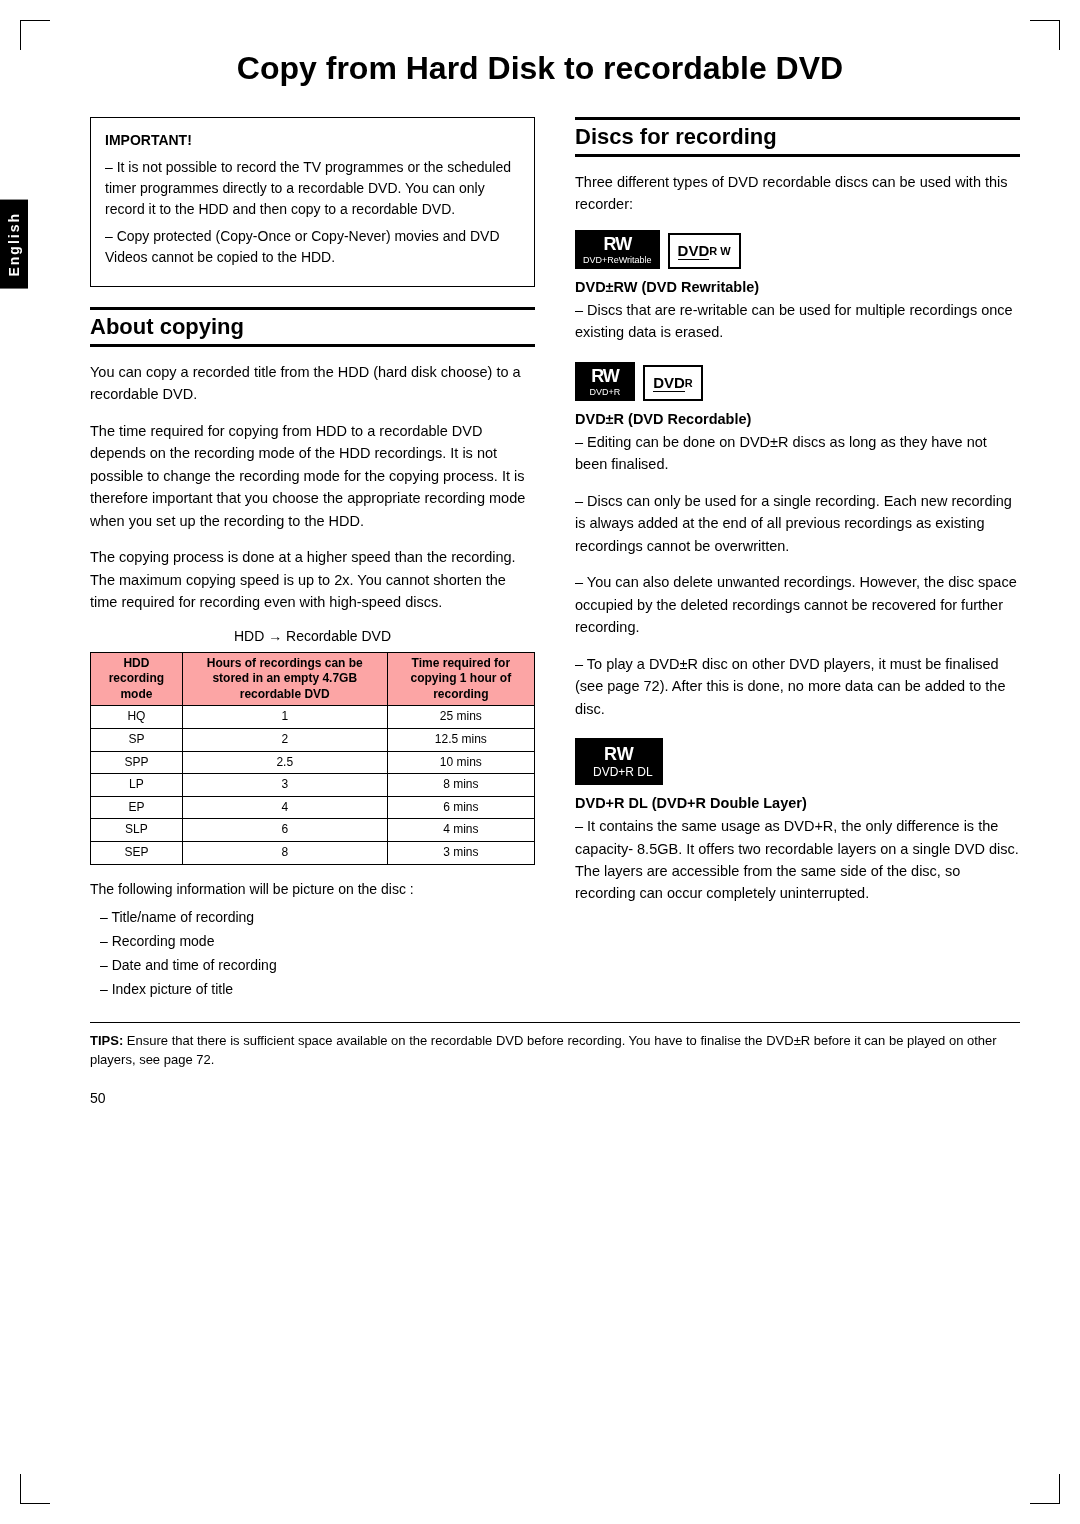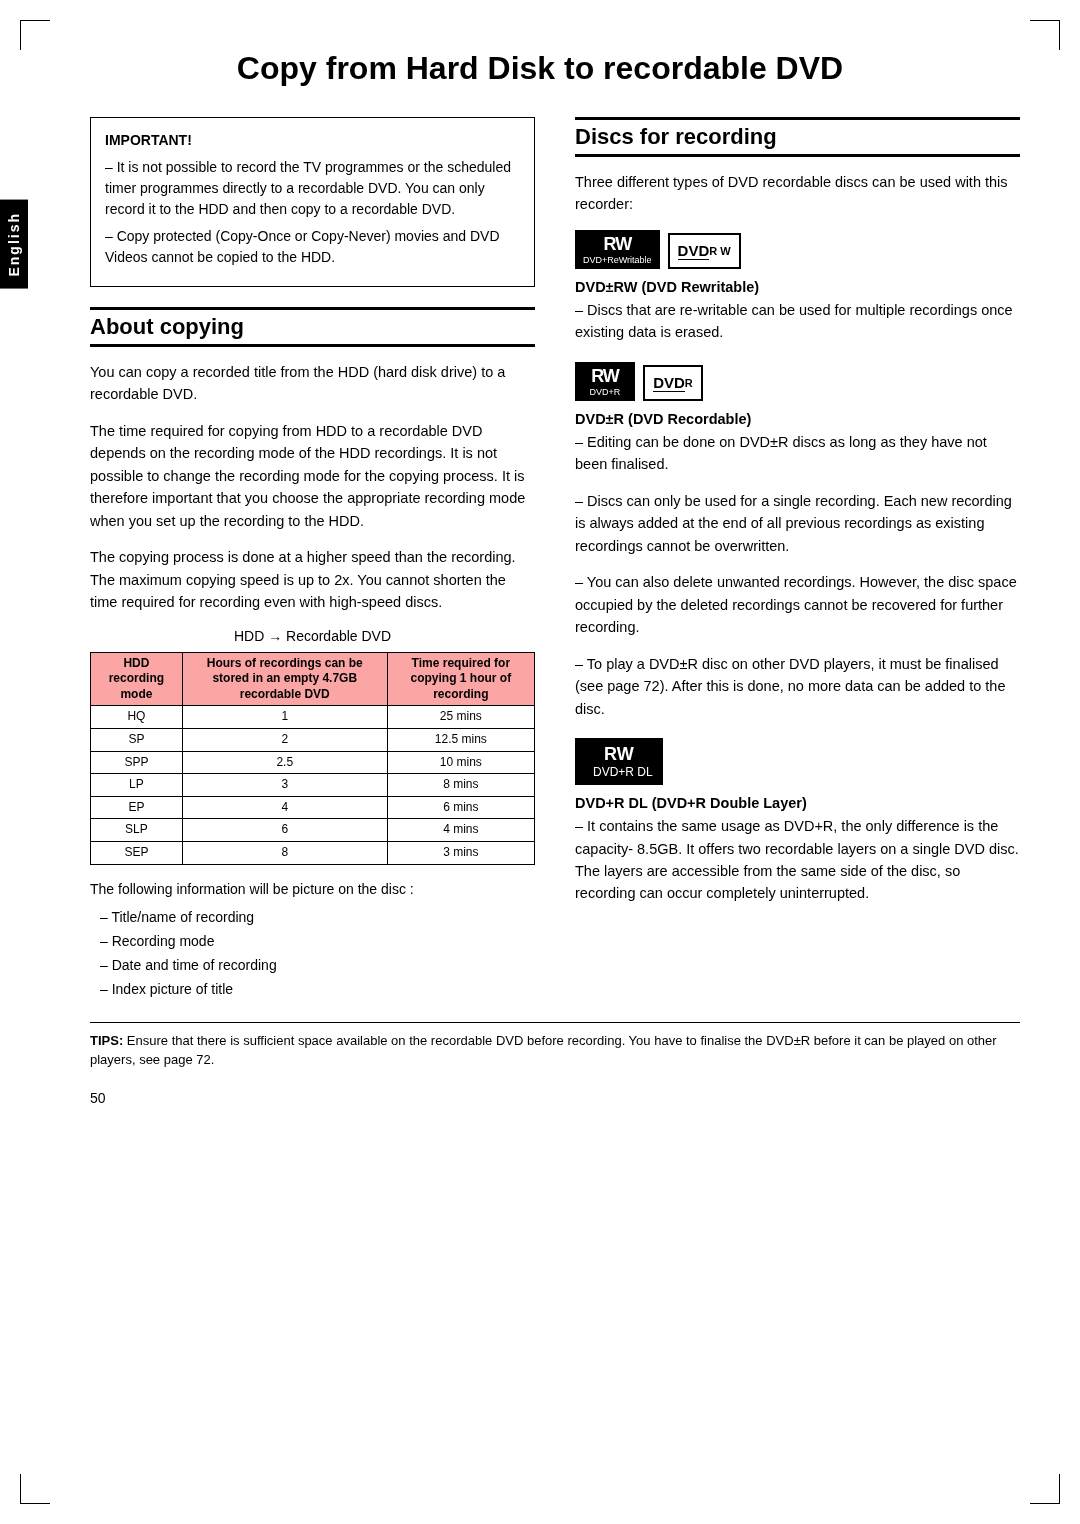--- a/index.html
+++ b/index.html
@@ -283,21 +283,21 @@
     <div class="left-column">
 
       <div class="important-box">
         <div class="important-label">IMPORTANT!</div>
         <p>– It is not possible to record the TV programmes or the scheduled timer programmes directly to a recordable DVD.  You can only record it to the HDD and then copy to a recordable DVD.</p>
         <p>– Copy protected (Copy-Once or Copy-Never) movies and DVD Videos cannot be copied to the HDD.</p>
       </div>
 
       <div class="section-header">About copying</div>
 
-      <p class="para">You can copy a recorded title from the HDD (hard disk drive) to a recordable DVD.</p>
+      <p class="para">You can copy a recorded title from the HDD (hard disk choose) to a recordable DVD.</p>
       <p class="para">The time required for copying from HDD to a recordable DVD depends on the recording mode of the HDD recordings. It is not possible to change the recording mode for the copying process. It is therefore important that you choose the appropriate recording mode when you set up the recording to the HDD.</p>
       <p class="para">The copying process is done at a higher speed than the recording. The maximum copying speed is up to 2x.  You cannot shorten the time required for recording even with high-speed discs.</p>
 
       <div class="hdd-label">HDD → Recordable DVD</div>
 
       <table class="recording-table">
         <thead>
           <tr>
             <th>HDD recording mode</th>
             <th>Hours of recordings can be stored in an empty 4.7GB recordable DVD</th>

